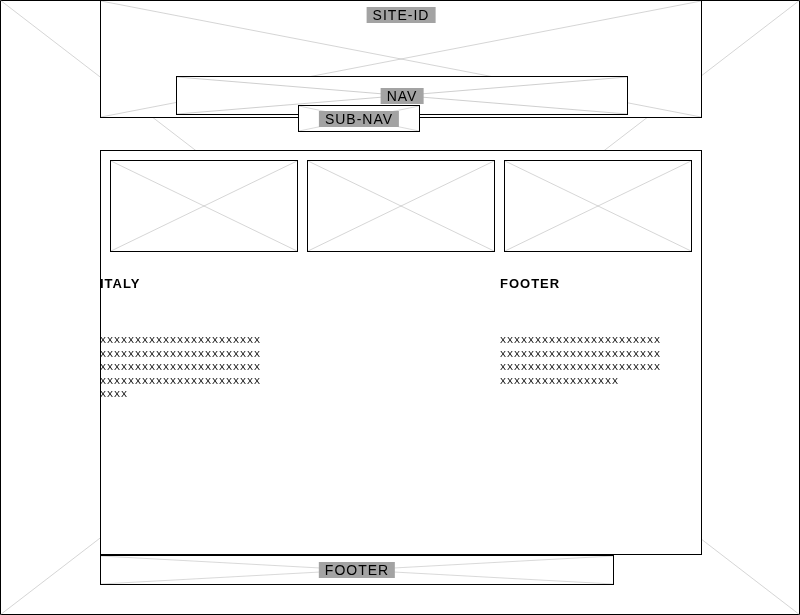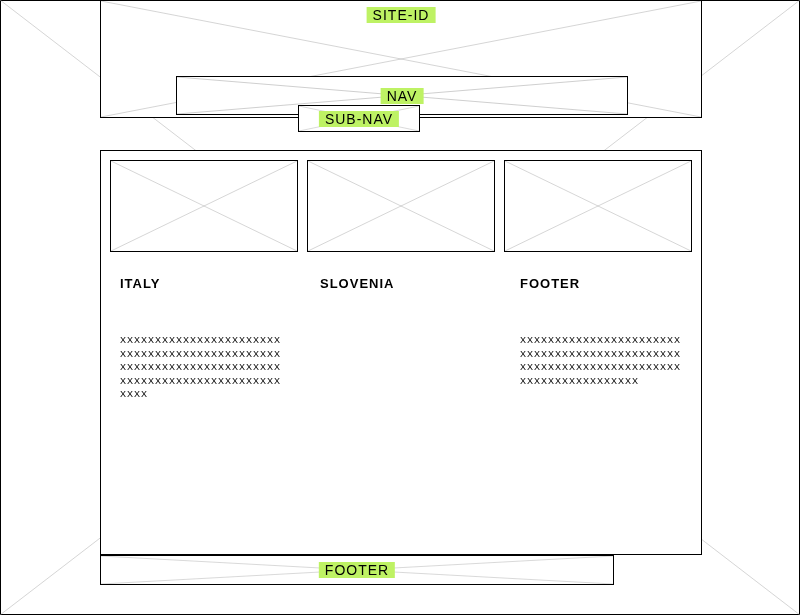--- a/index.html
+++ b/index.html
@@ -14,30 +14,30 @@
     position: absolute;
     border: 1px solid #000;
     background: #fff;
   }
   .xbox svg { position: absolute; top: 0; left: 0; width: 100%; height: 100%; }
   .xbox .lbl {
     position: absolute;
     left: 50%;
     top: 50%;
     transform: translate(-50%, -50%);
-    background: #bef264;
+    background: #a3a3a3;
     padding: 0 6px;
     font-size: 14px;
     letter-spacing: 1px;
     white-space: nowrap;
   }
   .noborder { border: none; }
   .content {
     position: absolute;
-    left: 120px;
+    left: 100px;
     top: 276px;
     width: 570px;
     display: flex;
     gap: 30px;
   }
   .col { flex: 1; }
   .col h3 {
     font-size: 13px;
     font-weight: bold;
     letter-spacing: 1px;
@@ -107,21 +107,20 @@
     <line x1="188" y1="0" x2="0" y2="92" stroke="#aaa" stroke-width="0.5"></line>
   </svg>
 </div>
 
 <div class="content">
   <div class="col">
     <h3>ITALY</h3>
     <p>XXXXXXXXXXXXXXXXXXXXXXX XXXXXXXXXXXXXXXXXXXXXXX XXXXXXXXXXXXXXXXXXXXXXX XXXXXXXXXXXXXXXXXXXXXXX XXXX</p>
   </div>
   <div class="col">
-    <h3>SLOVENIA</h3>
   </div>
   <div class="col">
     <h3>FOOTER</h3>
     <p>XXXXXXXXXXXXXXXXXXXXXXX XXXXXXXXXXXXXXXXXXXXXXX XXXXXXXXXXXXXXXXXXXXXXX XXXXXXXXXXXXXXXXX</p>
   </div>
 </div>
 
 <div class="xbox" style="left:100px;top:555px;width:514px;height:30px;">
   <svg viewBox="0 0 602 30" preserveAspectRatio="none">
     <line x1="0" y1="0" x2="602" y2="30" stroke="#aaa" stroke-width="0.5"></line>

